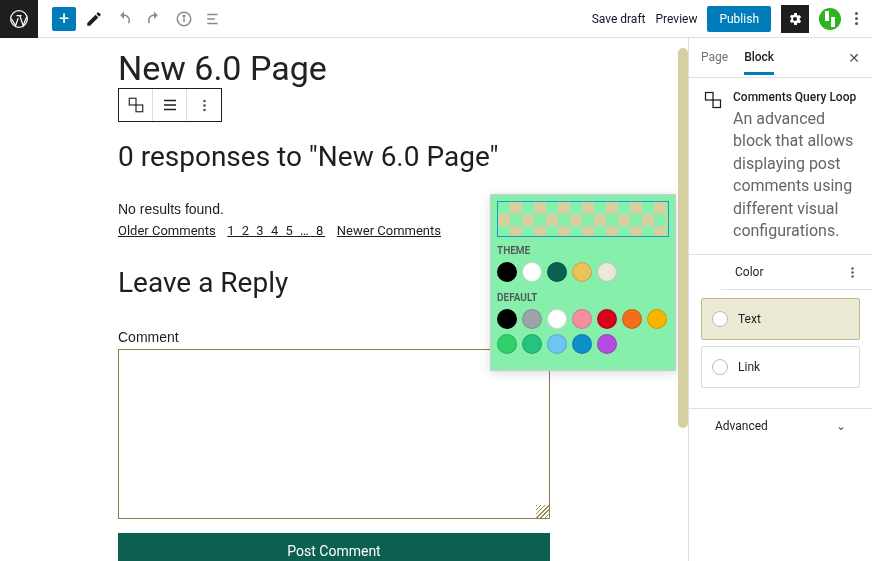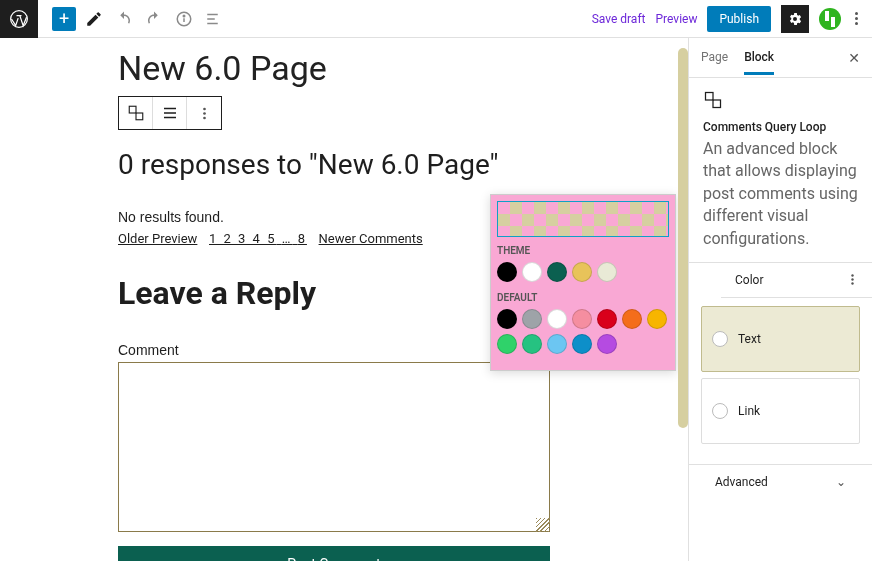--- a/index.html
+++ b/index.html
@@ -5,68 +5,68 @@
 * { margin:0; padding:0; box-sizing:border-box; font-family:-apple-system,BlinkMacSystemFont,"Segoe UI",Roboto,sans-serif; }
 body { width:872px; height:561px; overflow:hidden; background:#fff; color:#1e1e1e; font-size:13px; }
 
 .topbar { height:38px; display:flex; align-items:center; border-bottom:1px solid #e0e0e0; }
 .wp-logo { width:38px; height:38px; background:#1e1e1e; color:#fff; display:flex; align-items:center; justify-content:center; font-size:20px; }
 .tb-group-l { display:flex; align-items:center; gap:6px; padding-left:14px; }
 .add-btn { width:24px; height:24px; background:#007cba; color:#fff; display:flex; align-items:center; justify-content:center; border-radius:2px; font-size:18px; cursor:pointer; }
 .icon-btn { width:24px; height:24px; color:#1e1e1e; display:flex; align-items:center; justify-content:center; cursor:pointer; }
 .icon-btn.dim { color:#8a8a8a; }
 .tb-group-r { margin-left:auto; display:flex; align-items:center; gap:10px; padding-right:10px; }
-.txt-btn { color:#6d28d9; cursor:pointer; font-size:12px; }
+.txt-btn { color:#0f172a; cursor:pointer; font-size:12px; }
 .publish-btn { background:#007cba; color:#fff; padding:6px 12px; border-radius:2px; cursor:pointer; font-size:12px; }
 .gear-btn { width:28px; height:28px; background:#1e1e1e; color:#fff; display:flex; align-items:center; justify-content:center; cursor:pointer; }
 .jetpack { width:22px; height:22px; background:#2fb41f; border-radius:50%; position:relative; }
 .jetpack::before { content:""; position:absolute; width:4px; height:10px; background:#fff; top:3px; left:6px; }
 .jetpack::after { content:""; position:absolute; width:4px; height:10px; background:#fff; bottom:3px; right:6px; }
 .kebab { display:flex; flex-direction:column; gap:2px; cursor:pointer; padding:0 4px; }
 .kebab span { width:3px; height:3px; background:#555; border-radius:50%; }
 
 .main { display:flex; height:523px; }
 .canvas-wrap { flex:1; position:relative; overflow:hidden; background:#fff; }
 .canvas { padding:10px 0 0 118px; width:560px; font-family:Georgia,serif; color:#1e1e1e; }
-.page-title { font-size:34px; font-weight:400; color:#222; margin-bottom:8px; }
+.page-title { font-size:34px; font-weight:400; color:#222; margin-bottom:0; }
 .block-toolbar { display:flex; border:1px solid #1e1e1e; width:fit-content; margin-bottom:18px; }
 .block-toolbar .cell { width:34px; height:32px; display:flex; align-items:center; justify-content:center; border-right:1px solid #ddd; cursor:pointer; }
 .block-toolbar .cell:last-child { border-right:none; }
 .responses { font-size:28px; font-weight:400; margin-bottom:28px; }
 .no-results { font-size:14px; font-family:Liberation Sans, sans-serif; margin-bottom:6px; }
 .pagination { font-size:13px; font-family:-apple-system,sans-serif; }
 .pagination a { color:#1e1e1e; text-decoration:underline; cursor:pointer; }
 .pagination .nums { margin:12px 8px; letter-spacing:2px; text-decoration:underline; }
-.leave-reply { font-size:32px; font-weight:700; margin-top:28px; margin-bottom:30px; }
+.leave-reply { font-size:28px; font-weight:400; margin-top:28px; margin-bottom:30px; }
 .comment-label { font-size:14px; font-family:-apple-system,sans-serif; margin-bottom:4px; }
 .comment-field { width:432px; height:170px; border:1px solid #8a7a4a; background:#fff; resize:none; position:relative; }
 .resize-grip { position:absolute; right:-1px; bottom:-1px; width:14px; height:14px; background:repeating-linear-gradient(135deg,#9a8a5a 0 1px,transparent 1px 3px); }
 .post-comment { width:432px; height:36px; background:#0b6050; color:#fff; display:flex; align-items:center; justify-content:center; margin-top:14px; cursor:pointer; font-family:-apple-system,sans-serif; font-size:14px; position:relative; }
 
-.color-popover { position:absolute; left:490px; top:156px; width:186px; background:#f9a8d4; border:1px solid #ccc; box-shadow:0 2px 10px rgba(0,0,0,.15); padding:6px; }
+.color-popover { position:absolute; left:490px; top:156px; width:186px; background:#86efac; border:1px solid #ccc; box-shadow:0 2px 10px rgba(0,0,0,.15); padding:6px; }
 .swatch-display { height:36px; border:1.5px solid #0ea0c7; background-image:linear-gradient(45deg,#d6cfa0 25%,transparent 25%),linear-gradient(-45deg,#d6cfa0 25%,transparent 25%),linear-gradient(45deg,transparent 75%,#d6cfa0 75%),linear-gradient(-45deg,transparent 75%,#d6cfa0 75%); background-size:24px 24px; background-position:0 0,0 12px,12px -12px,-12px 0; margin-bottom:8px; }
 .swatch-label { font-size:10px; font-weight:600; color:#555; text-transform:uppercase; margin-bottom:6px; }
 .swatch-row { display:flex; gap:5px; margin-bottom:10px; flex-wrap:wrap; }
 .swatch { width:20px; height:20px; border-radius:50%; cursor:pointer; border:1px solid rgba(0,0,0,.15); }
 
 .vscroll-ghost { position:absolute; right:0; top:10px; width:10px; height:380px; background:#d6cfa0; border-radius:5px; }
 
 .sidebar { width:184px; border-left:1px solid #e0e0e0; display:flex; flex-direction:column; font-size:12px; }
 .tabs { display:flex; border-bottom:1px solid #e0e0e0; padding:0 12px; height:40px; align-items:center; gap:16px; }
 .tab { color:#737373; cursor:pointer; padding-bottom:8px; border-bottom:3px solid transparent; margin-bottom:-9px; }
 .tab.active { color:#1e1e1e; border-bottom-color:#007cba; font-weight:500; }
 .close-x { margin-left:auto; cursor:pointer; font-size:14px; color:#555; }
-.block-info { padding:12px 14px; border-bottom:1px solid #e0e0e0; display:flex; gap:10px;flex-direction:column; }
+.block-info { padding:12px 14px; border-bottom:1px solid #e0e0e0; display:flex; gap:10px; }
 .block-info .bi-icon { width:20px; height:20px; flex-shrink:0; }
 .block-title { font-weight:500; color:#1e1e1e; margin-bottom:4px; }
 .block-desc { color:#666; line-height:1.4; font-size:16px; }
 .panel-head { display:flex; align-items:center; justify-content:space-between; padding:10px 14px; border-bottom:1px solid #e0e0e0; cursor:pointer;margin-left:32px; }
 .panel-head .kebab { transform:scale(.8); }
 .color-rows { padding:8px 12px 14px; border-bottom:1px solid #e0e0e0; }
-.color-row { display:flex; align-items:center; gap:10px; padding:24px 10px; border:1px solid #ddd; border-radius:2px; margin-bottom:6px; cursor:pointer; }
+.color-row { display:flex; align-items:center; gap:10px; padding:12px 10px; border:1px solid #ddd; border-radius:2px; margin-bottom:6px; cursor:pointer; }
 .color-row.selected { background:#ecead4; border-color:#c0bb8e; }
 .color-circle { width:16px; height:16px; border-radius:50%; border:1px solid #bbb; background:#fff; }
 .adv-head { display:flex; align-items:center; justify-content:space-between; padding:10px 26px; cursor:pointer; }
 .chev { font-size:12px; color:#555; }
 </style>
 </head>
 <body>
 
 <div class="topbar">
   <div class="wp-logo">
@@ -147,21 +147,21 @@
             <div class="kebab" style="transform:scale(.9)">
               <span></span>
               <span></span>
               <span></span>
             </div>
           </div>
       </div>
       <div class="responses">0 responses to "New 6.0 Page"</div>
       <div class="no-results">No results found.</div>
       <div class="pagination">
-        <a>Older Preview</a>
+        <a>Older Comments</a>
         <span class="nums"><span>1 2 3 4 5</span> <span>…</span> <span>8</span></span>
         <a>Newer Comments</a>
       </div>
       <div class="leave-reply">Leave a Reply</div>
       <div class="comment-label">Comment</div>
       <div class="comment-field">
           <div class="resize-grip"></div>
         </div>
       <div class="post-comment">
         <span>Post Comment</span>

